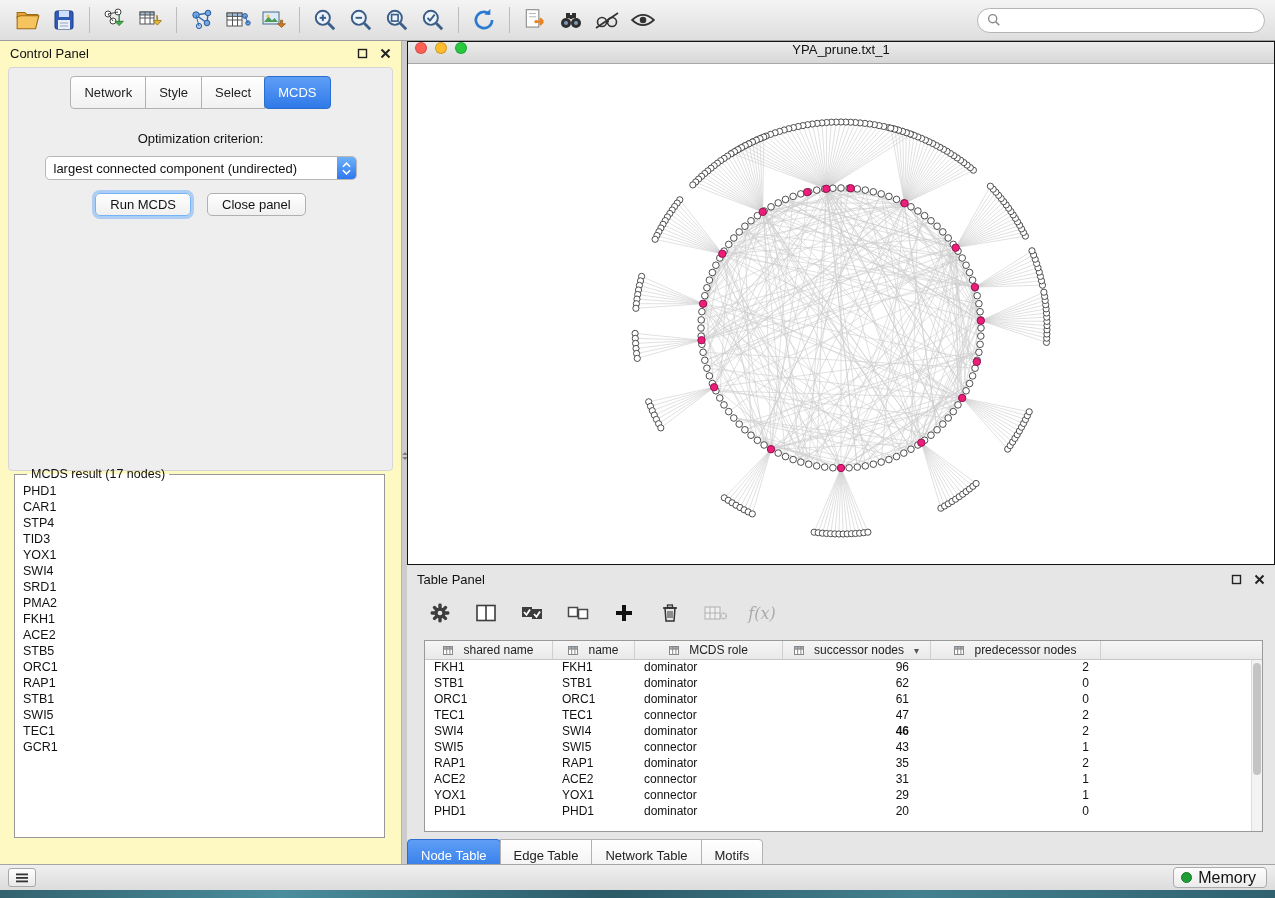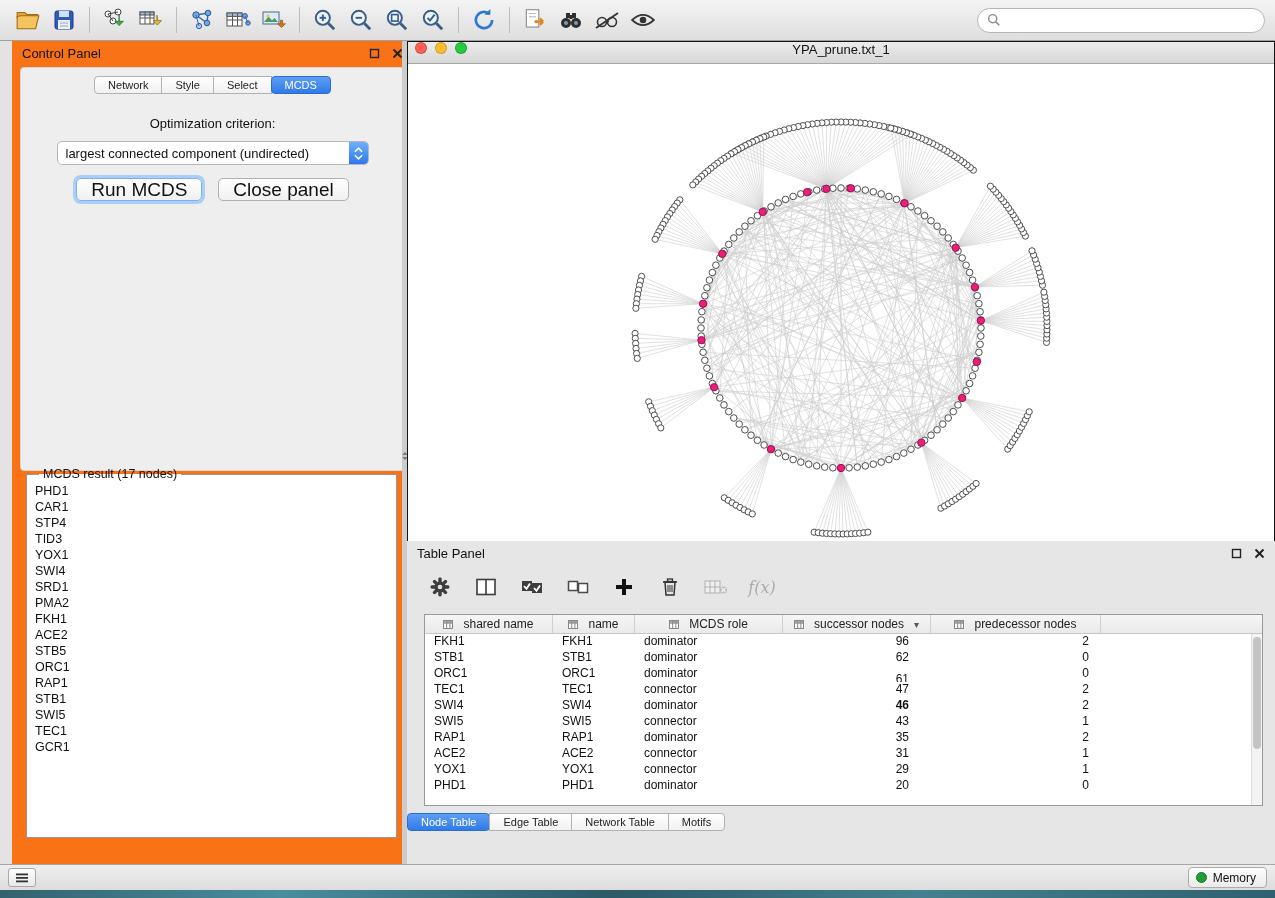--- a/index.html
+++ b/index.html
@@ -11,38 +11,38 @@
   #toolbar { position:absolute; left:0; top:0; right:0; height:41px;
     background:linear-gradient(#f4f4f4,#dedede); border-bottom:1px solid #9f9f9f;
     display:flex; align-items:center; padding:0 10px; }
   .tb-btn { width:36px; height:34px; display:flex; align-items:center; justify-content:center; border-radius:4px; }
   .tb-sep { width:1px; height:26px; background:#bdbdbd; margin:0 7px; }
   #search-box { margin-left:auto; width:288px; height:25px; background:#fff; border:1px solid #b5b5b5;
     border-radius:13px; display:flex; align-items:center; padding:0 9px; gap:5px; }
   #search-box input { border:none; outline:none; flex:1; font-size:12px; font-family:"Liberation Sans",sans-serif; background:transparent; }
 
   
-  #control-panel { position:absolute; left:12px; top:41px; width:402px; bottom:34px; background:#f97316; border-right:1px solid #b3b3b3; }
+  #control-panel { position:absolute; left:0; top:41px; width:402px; bottom:34px; background:#fef9c3; border-right:1px solid #b3b3b3; }
   .panel-header { height:24px; display:flex; align-items:center; padding:0 10px; font-size:13px; color:#111; }
   .panel-header .ph-icons { margin-left:auto; display:flex; gap:12px; align-items:center; }
   #cp-card { position:absolute; left:8px; right:8px; top:26px; height:404px; background:#eeeeee; border:1px solid #d6d6d6; border-radius:4px; }
   #cp-tabs { display:flex; justify-content:center; margin-top:8px; }
-  .seg-tab { padding:2px 13px; font-size:11px; color:#222; background:linear-gradient(#ffffff,#f1f1f1);
+  .seg-tab { padding:8px 13px; font-size:13px; color:#222; background:linear-gradient(#ffffff,#f1f1f1);
     border:1px solid #b2b2b2; margin-left:-1px; cursor:default; }
   .seg-tab:first-child { border-radius:4px 0 0 4px; margin-left:0; }
   .seg-tab:last-child { border-radius:0 4px 4px 0; }
   .seg-tab.active { background:linear-gradient(#5f9ef6,#2f7ae8); color:#fff; border-color:#2a6fd0; border-radius:4px; }
   #opt-label { text-align:center; font-size:13px; margin-top:22px; color:#111; }
   #criterion { width:312px; height:24px; margin:10px auto 0; background:#fff; border:1px solid #b7b7b7; border-radius:5px;
     display:flex; align-items:center; font-size:13px; color:#111; }
   #criterion .val { flex:1; padding:0 8px; white-space:nowrap; overflow:hidden; }
   #criterion .stepper { width:19px; height:22px; border-radius:0 4px 4px 0;
     background:linear-gradient(#6fb0f8,#2e78ee); display:flex; flex-direction:column; align-items:center; justify-content:center; gap:1px; }
   #cp-buttons { display:flex; justify-content:center; gap:16px; margin-top:13px; }
-  .mac-btn { height:23px; padding:0 14px; font-size:19px; color:#111; background:linear-gradient(#ffffff,#f0f0f0);
+  .mac-btn { height:23px; padding:0 14px; font-size:13px; color:#111; background:linear-gradient(#ffffff,#f0f0f0);
     border:1px solid #b0b0b0; border-radius:5px; font-family:"Liberation Sans",sans-serif; }
   .mac-btn.focused { border-color:#76b2f5; box-shadow:0 0 0 3px rgba(90,165,250,.45); }
   #mcds-result { position:absolute; left:14px; right:16px; top:426px; bottom:26px; background:#fff;
     border:1px solid #979797; }
   #mcds-result legend { font-size:12.5px; color:#111; padding:0 4px; margin-left:12px; background:transparent; }
   #mcds-list { position:absolute; inset:2px 2px 2px 2px; top:0; overflow:hidden; padding:2px 6px; }
   .mcds-item { font-size:12.5px; line-height:16px; color:#111; }
 
   
   #v-splitter { position:absolute; left:402px; top:41px; width:5px; bottom:34px; background:#cccccc; }
@@ -55,21 +55,21 @@
   #network-view { position:absolute; left:407px; top:41px; width:868px; height:524px; border:1px solid #141414; background:#fff; }
   #net-titlebar { height:22px; background:linear-gradient(#ececec,#d7d7d7); border-bottom:1px solid #a8a8a8;
     display:flex; padding:0 7px; position:relative; }
   .tl { width:12px; height:12px; border-radius:50%; margin-right:8px; border:1px solid rgba(0,0,0,.18); }
   .tl.red { background:#ff5f56; } .tl.yellow { background:#ffbd2e; } .tl.green { background:#27c93f; }
   #net-title { position:absolute; left:0; right:0; text-align:center; font-size:13px; color:#111; pointer-events:none; }
   #net-canvas { position:absolute; left:0; right:0; top:22px; bottom:0; background:#fff; }
   #net-svg { width:100%; height:100%; display:block; }
 
   
-  #table-panel { position:absolute; left:407px; top:541px; width:868px; bottom:34px; background:#e6e6e6; }
+  #table-panel { position:absolute; left:407px; top:567px; width:868px; bottom:34px; background:#e6e6e6; }
   #tp-toolbar { height:40px; margin:2px 10px 0 10px; display:flex; align-items:center; gap:20px; padding-left:10px; }
   .ticon-btn { width:26px; height:26px; display:flex; align-items:center; justify-content:center; }
   .fx { font-family:"DejaVu Serif", serif; font-style:italic; font-size:16px; color:#a0a0a0; }
   #table-wrap { position:absolute; left:17px; right:12px; top:73px; height:192px; background:#fff; border:1px solid #999; overflow:hidden; }
   #thead-row { display:flex; height:19px; background:linear-gradient(#f6f6f6,#e9e9e9); border-bottom:1px solid #c7c7c7; }
   .th { display:flex; align-items:center; justify-content:center; gap:10px; font-size:12px; color:#222;
     border-right:1px solid #cfcfcf; overflow:hidden; white-space:nowrap; }
   .th .caret { font-size:10px; color:#555; }
   .th.fill { flex:1; border-right:none; }
   #tbody { position:absolute; left:0; right:11px; top:19px; bottom:0; overflow:hidden; }
@@ -79,21 +79,21 @@
   #tscroll { position:absolute; right:0; top:19px; bottom:0; width:11px; background:#f3f3f3; border-left:1px solid #ddd; }
   #tscroll .thumb { position:absolute; left:1px; right:1px; top:3px; height:112px; background:#c4c4c4; border-radius:5px; }
   #tp-tabs { position:absolute; left:0; right:0; top:272px; display:flex; justify-content:flex-start; }
 
   
   #status-bar { position:absolute; left:0; right:0; bottom:8px; height:26px; background:linear-gradient(#efefef,#dcdcdc);
     border-top:1px solid #a5a5a5; display:flex; align-items:center; padding:0 8px; }
   #panel-menu-btn { width:28px; height:19px; border:1px solid #a8a8a8; border-radius:3px;
     background:linear-gradient(#fdfdfd,#e9e9e9); display:flex; align-items:center; justify-content:center; }
   #memory-btn { margin-left:auto; height:21px; padding:0 10px 0 7px; border:1px solid #ababab; border-radius:4px;
-    background:linear-gradient(#fdfdfd,#ebebeb); display:flex; align-items:center; gap:6px; font-size:12px; color:#111; }
+    background:linear-gradient(#fdfdfd,#ebebeb); display:flex; align-items:center; gap:6px; font-size:16px; color:#111; }
   #memory-dot { width:11px; height:11px; border-radius:50%; background:#1e9e34; border:1px solid #137a25; }
   #wallpaper { position:absolute; left:0; right:0; bottom:0; height:8px;
     background:linear-gradient(90deg,#33626e,#4a8d9d 22%,#2c5a67 48%,#44808f 72%,#2f616f); }
 </style>
 </head>
 <body>
 
 <div id="app">
 
   <div id="toolbar">
@@ -1289,21 +1289,21 @@
             <div class="td" style="width: 128px;">STB1</div>
             <div class="td" style="width: 82px;">STB1</div>
             <div class="td" style="width: 148px;">dominator</div>
             <div class="td num" style="width: 148px; padding-right: 22px;">62</div>
             <div class="td num" style="width: 170px; padding-right: 12px;">0</div>
           </div>
           <div class="tr">
             <div class="td" style="width: 128px;">ORC1</div>
             <div class="td" style="width: 82px;">ORC1</div>
             <div class="td" style="width: 148px;">dominator</div>
-            <div class="td num" style="width: 148px; padding-right: 22px; margin-top: 6px;">61</div>
+            <div class="td num" style="width: 148px; padding-right: 22px;">61</div>
             <div class="td num" style="width: 170px; padding-right: 12px;">0</div>
           </div>
           <div class="tr">
             <div class="td" style="width: 128px;">TEC1</div>
             <div class="td" style="width: 82px;">TEC1</div>
             <div class="td" style="width: 148px;">connector</div>
             <div class="td num" style="width: 148px; padding-right: 22px;">47</div>
             <div class="td num" style="width: 170px; padding-right: 12px;">2</div>
           </div>
           <div class="tr">

